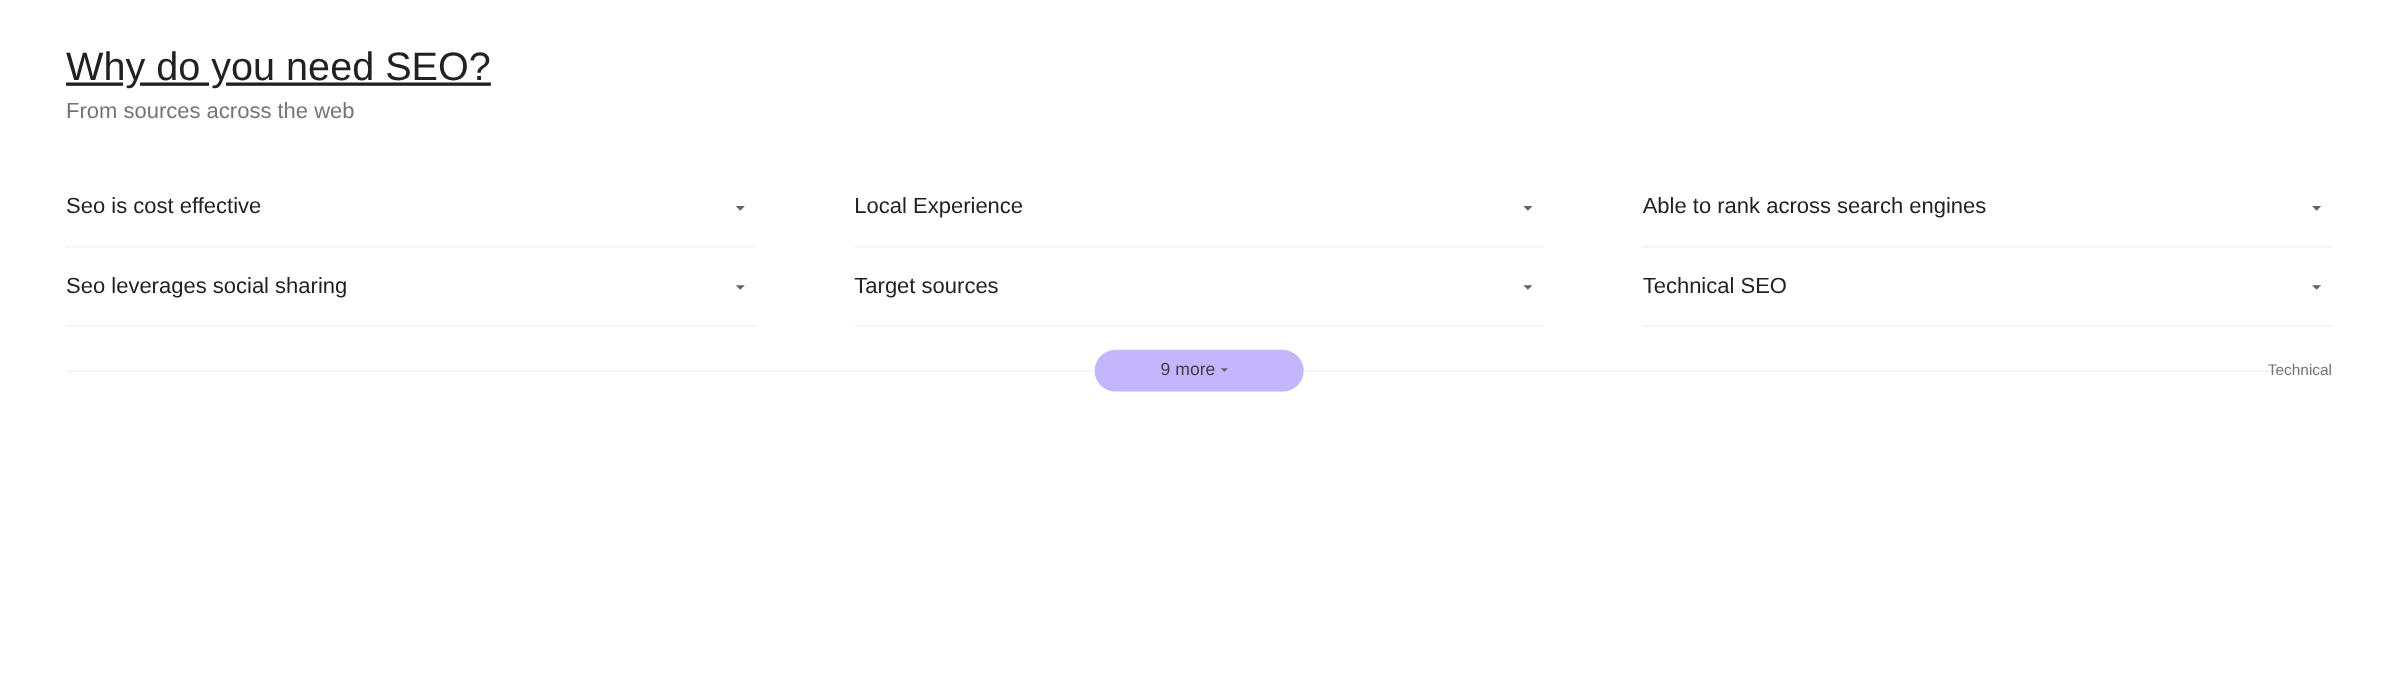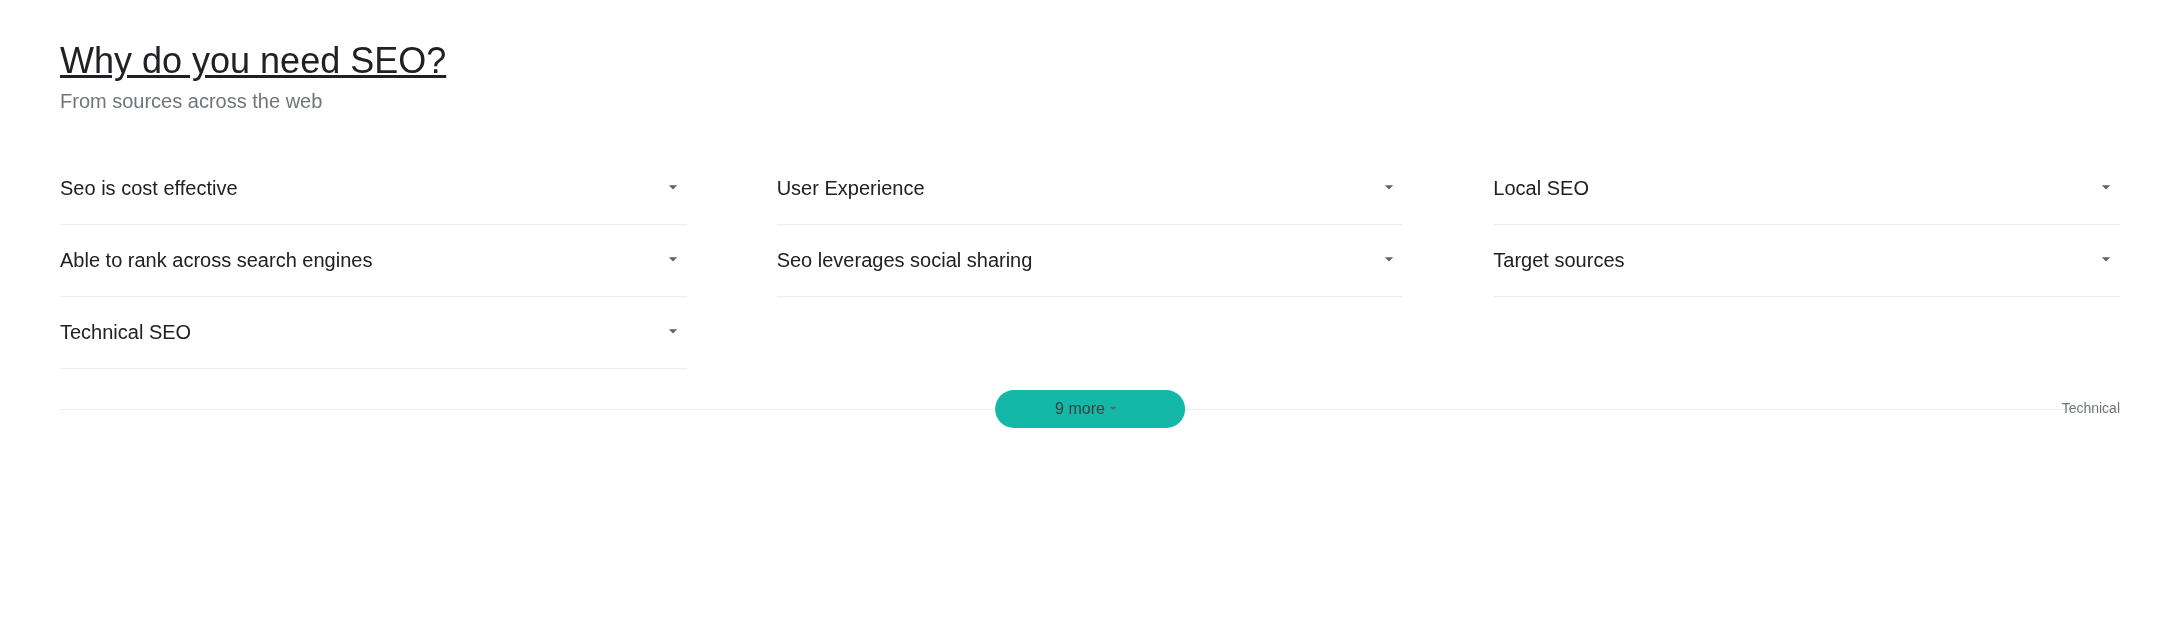--- a/index.html
+++ b/index.html
@@ -24,21 +24,21 @@
       color: #70757a;
       margin-bottom: 40px;
     }
     .grid {
       display: grid;
       grid-template-columns: repeat(3, 1fr);
       gap: 0 90px;
     }
     .item {
       display: flex;
-      align-items: flex-start;
+      align-items: center;
       justify-content: space-between;
       padding: 24px 0;
       border-bottom: 1px solid #ecedef;
       cursor: pointer;
     }
     .item-label {
       font-size: 20px;
       color: #202124;
     }
     .chevron {
@@ -56,21 +56,21 @@
       position: relative;
       margin-top: 40px;
       border-top: 1px solid #ecedef;
       height: 40px;
     }
     .more-pill {
       position: absolute;
       left: 50%;
       top: -20px;
       transform: translateX(-50%);
-      background: #14b8a6;
+      background: #c4b5fd;
       border-radius: 20px;
       padding: 10px 60px;
       display: flex;
       cursor: pointer;
     }
     .more-label {
       font-size: 16px;
       color: #3c4043;
     }
     .more-pill .chevron {
@@ -93,27 +93,21 @@
 <div class="subheading">From sources across the web</div>
 
 <div class="grid">
   <div class="item">
     <span class="item-label">Seo is cost effective</span>
     <span class="chevron"><svg viewBox="0 0 24 24">
           <path d="M7 10l5 5 5-5z"></path>
         </svg></span>
   </div>
   <div class="item">
-    <span class="item-label">User Experience</span>
-    <span class="chevron"><svg viewBox="0 0 24 24">
-          <path d="M7 10l5 5 5-5z"></path>
-        </svg></span>
-  </div>
-  <div class="item">
-    <span class="item-label">Local SEO</span>
+    <span class="item-label">Local Experience</span>
     <span class="chevron"><svg viewBox="0 0 24 24">
           <path d="M7 10l5 5 5-5z"></path>
         </svg></span>
   </div>
   <div class="item">
     <span class="item-label">Able to rank across search engines</span>
     <span class="chevron"><svg viewBox="0 0 24 24">
           <path d="M7 10l5 5 5-5z"></path>
         </svg></span>
   </div>

